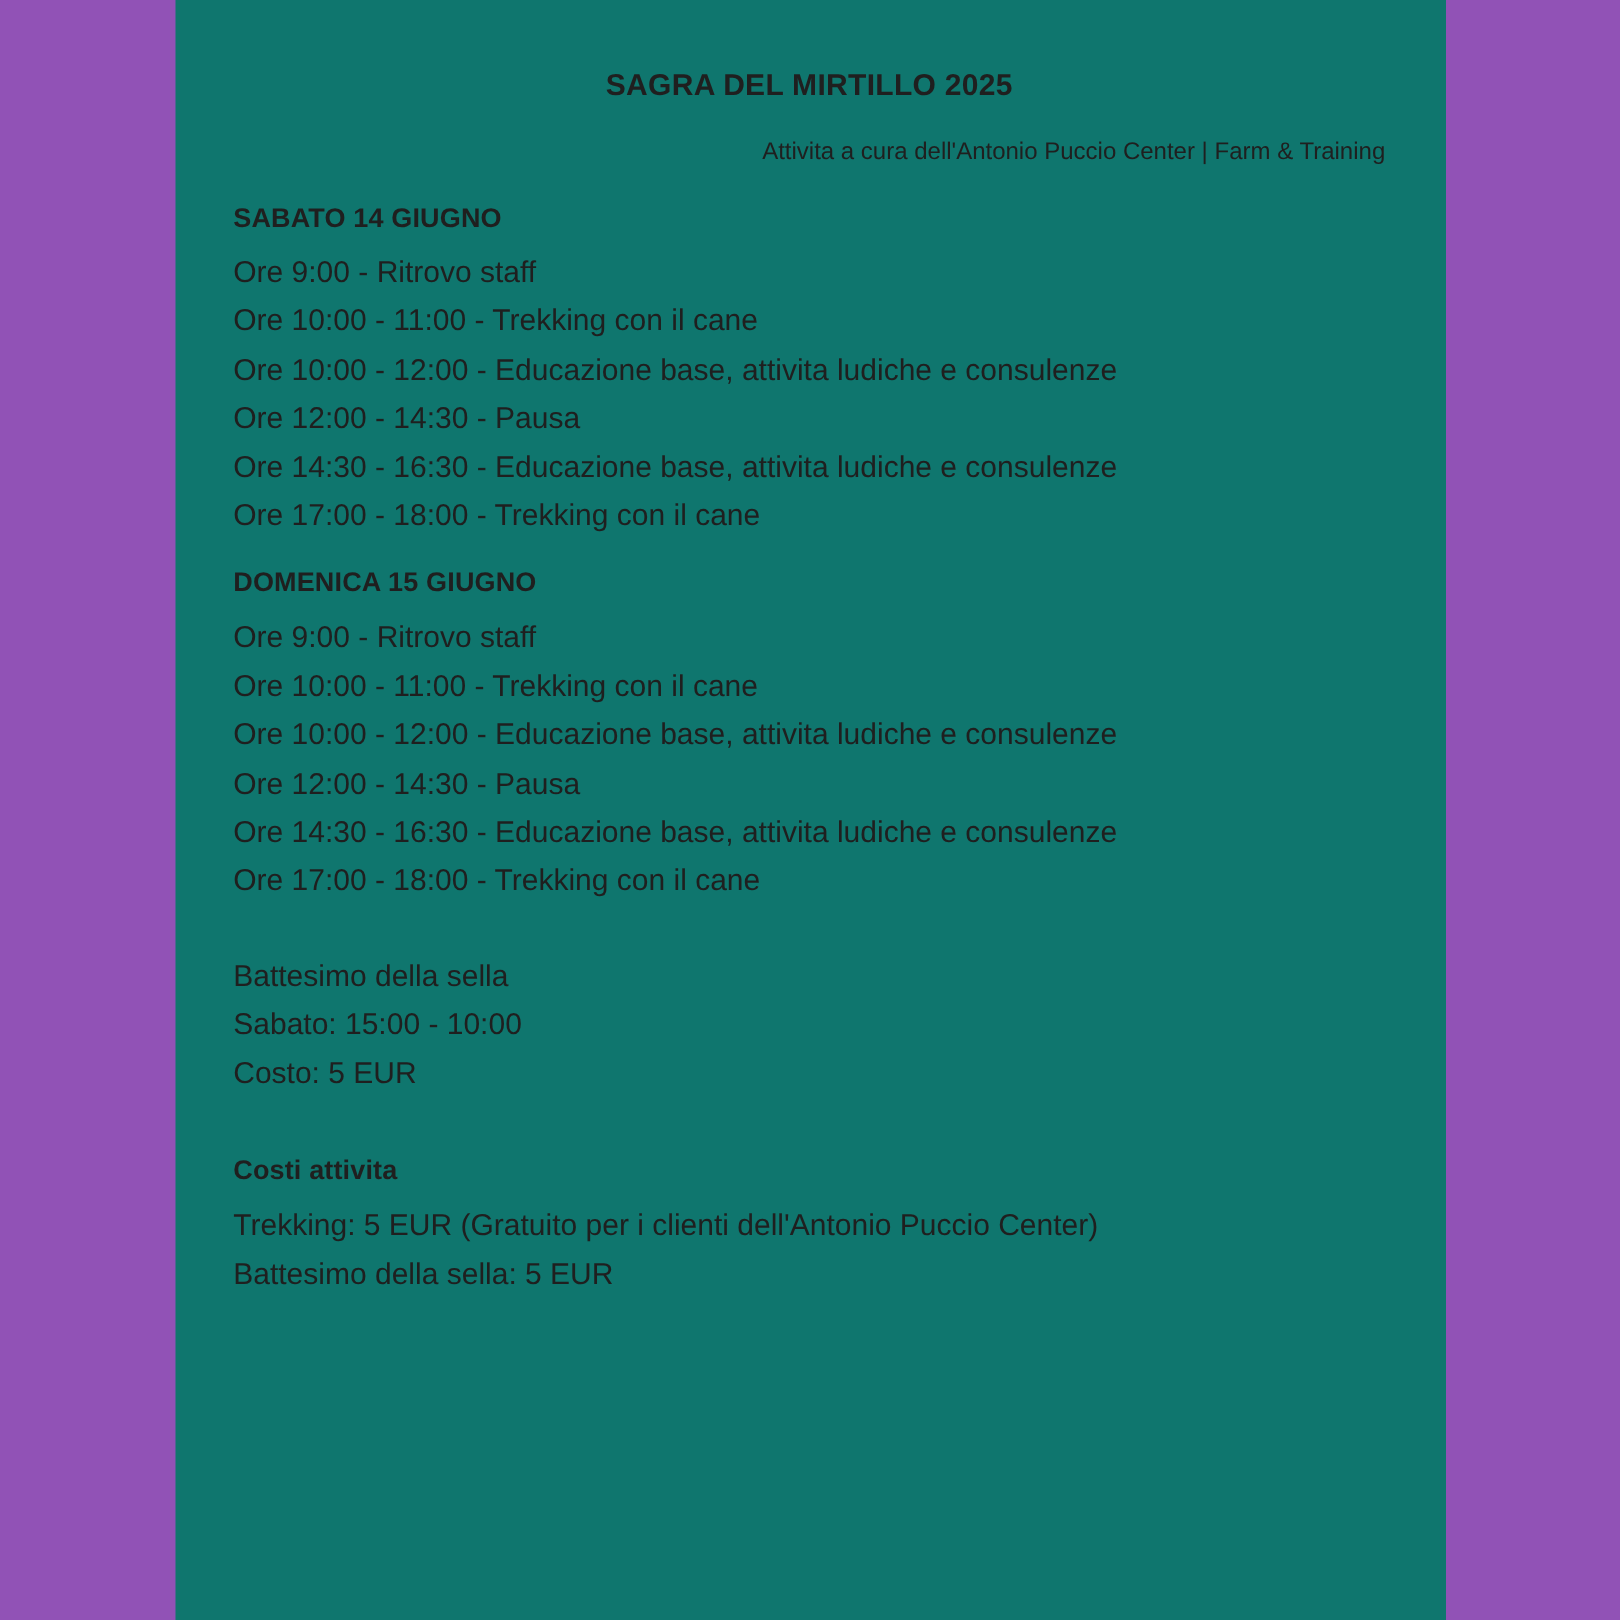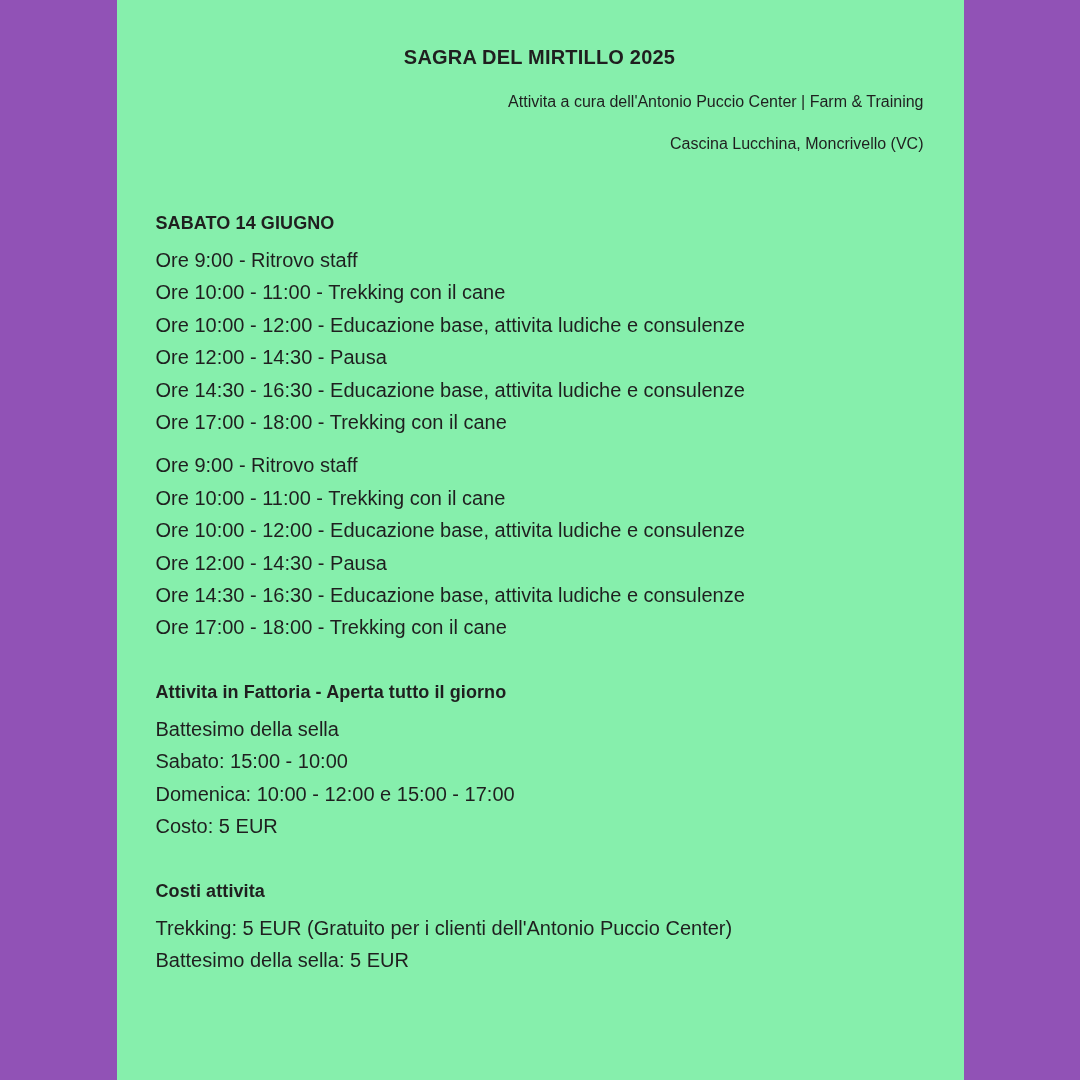--- a/index.html
+++ b/index.html
@@ -10,21 +10,21 @@
     background: #9152b6;
     width: 1080px;
     height: 1080px;
     overflow: hidden;
   }
   .paper {
     box-sizing: border-box;
     width: 847px;
     min-height: 1080px;
     margin: 0 auto;
-    background: #86efac;
+    background: #0f766e;
     padding: 46px 40px 40px 39px;
     font-family: "Liberation Sans", sans-serif;
     color: #1f1f1f;
   }
   .doc-title {
     font-size: 20px;
     line-height: 23px;
     font-weight: 700;
     text-align: center;
     margin: 0 0 24px 0;
@@ -58,46 +58,44 @@
     margin: 0 0 14px 0;
   }
 </style>
 </head>
 <body>
 
 <div class="paper">
   <header>
     <h1 class="doc-title">SAGRA DEL MIRTILLO 2025</h1>
     <p class="doc-subtitle">Attivita a cura dell'Antonio Puccio Center | Farm &amp; Training</p>
-    <p class="doc-location">Cascina Lucchina, Moncrivello (VC)</p>
   </header>
 
   <main id="sections-container">
       <section class="section">
         <h2 class="section-heading">SABATO 14 GIUGNO</h2>
         <p class="schedule-line">Ore 9:00 - Ritrovo staff</p>
         <p class="schedule-line">Ore 10:00 - 11:00 - Trekking con il cane</p>
         <p class="schedule-line">Ore 10:00 - 12:00 - Educazione base, attivita ludiche e consulenze</p>
         <p class="schedule-line">Ore 12:00 - 14:30 - Pausa</p>
         <p class="schedule-line">Ore 14:30 - 16:30 - Educazione base, attivita ludiche e consulenze</p>
         <p class="schedule-line">Ore 17:00 - 18:00 - Trekking con il cane</p>
       </section>
       <section class="section">
+        <h2 class="section-heading">DOMENICA 15 GIUGNO</h2>
         <p class="schedule-line">Ore 9:00 - Ritrovo staff</p>
         <p class="schedule-line">Ore 10:00 - 11:00 - Trekking con il cane</p>
         <p class="schedule-line">Ore 10:00 - 12:00 - Educazione base, attivita ludiche e consulenze</p>
         <p class="schedule-line">Ore 12:00 - 14:30 - Pausa</p>
         <p class="schedule-line">Ore 14:30 - 16:30 - Educazione base, attivita ludiche e consulenze</p>
         <p class="schedule-line">Ore 17:00 - 18:00 - Trekking con il cane</p>
       </section>
       <section class="section">
-        <h2 class="section-heading">Attivita in Fattoria - Aperta tutto il giorno</h2>
         <p class="schedule-line">Battesimo della sella</p>
         <p class="schedule-line">Sabato: 15:00 - 10:00</p>
-        <p class="schedule-line">Domenica: 10:00 - 12:00 e 15:00 - 17:00</p>
         <p class="schedule-line">Costo: 5 EUR</p>
       </section>
       <section class="section">
         <h2 class="section-heading">Costi attivita</h2>
         <p class="schedule-line">Trekking: 5 EUR (Gratuito per i clienti dell'Antonio Puccio Center)</p>
         <p class="schedule-line">Battesimo della sella: 5 EUR</p>
       </section>
     </main>
 </div>
 

